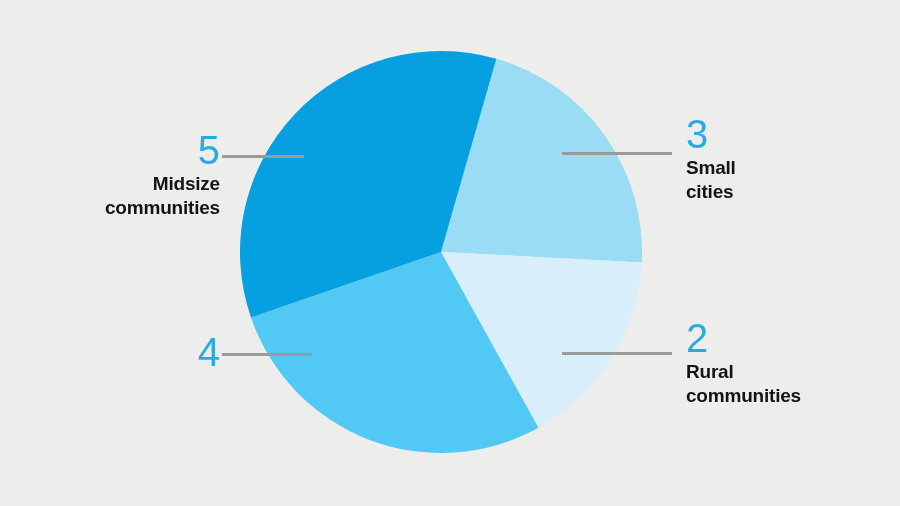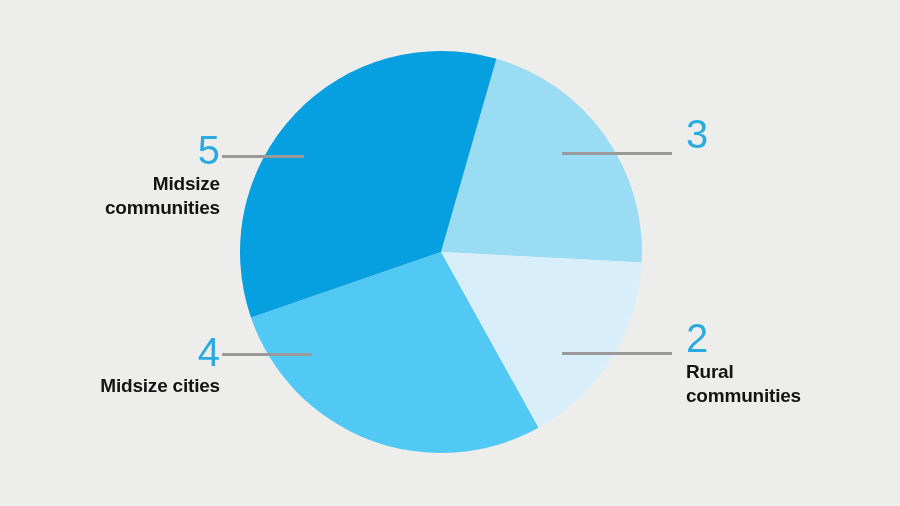--- a/index.html
+++ b/index.html
@@ -103,27 +103,28 @@
       <span class="num">5</span>
     </div>
     <div class="lbl">Midsize
 communities</div>
   </div>
 
   <div class="callout left" id="callout-midsize">
     <div class="num-row">
       <span class="num">4</span>
     </div>
-    <div class="lbl">Midsize cities</div>
   </div>
 
   <div class="callout right" id="callout-small">
     <div class="num-row">
       <span class="num">3</span>
     </div>
+    <div class="lbl">Small
+cities</div>
   </div>
 
   <div class="callout right" id="callout-rural">
     <div class="num-row">
       <span class="num">2</span>
     </div>
     <div class="lbl">Rural
 communities</div>
   </div>
 

